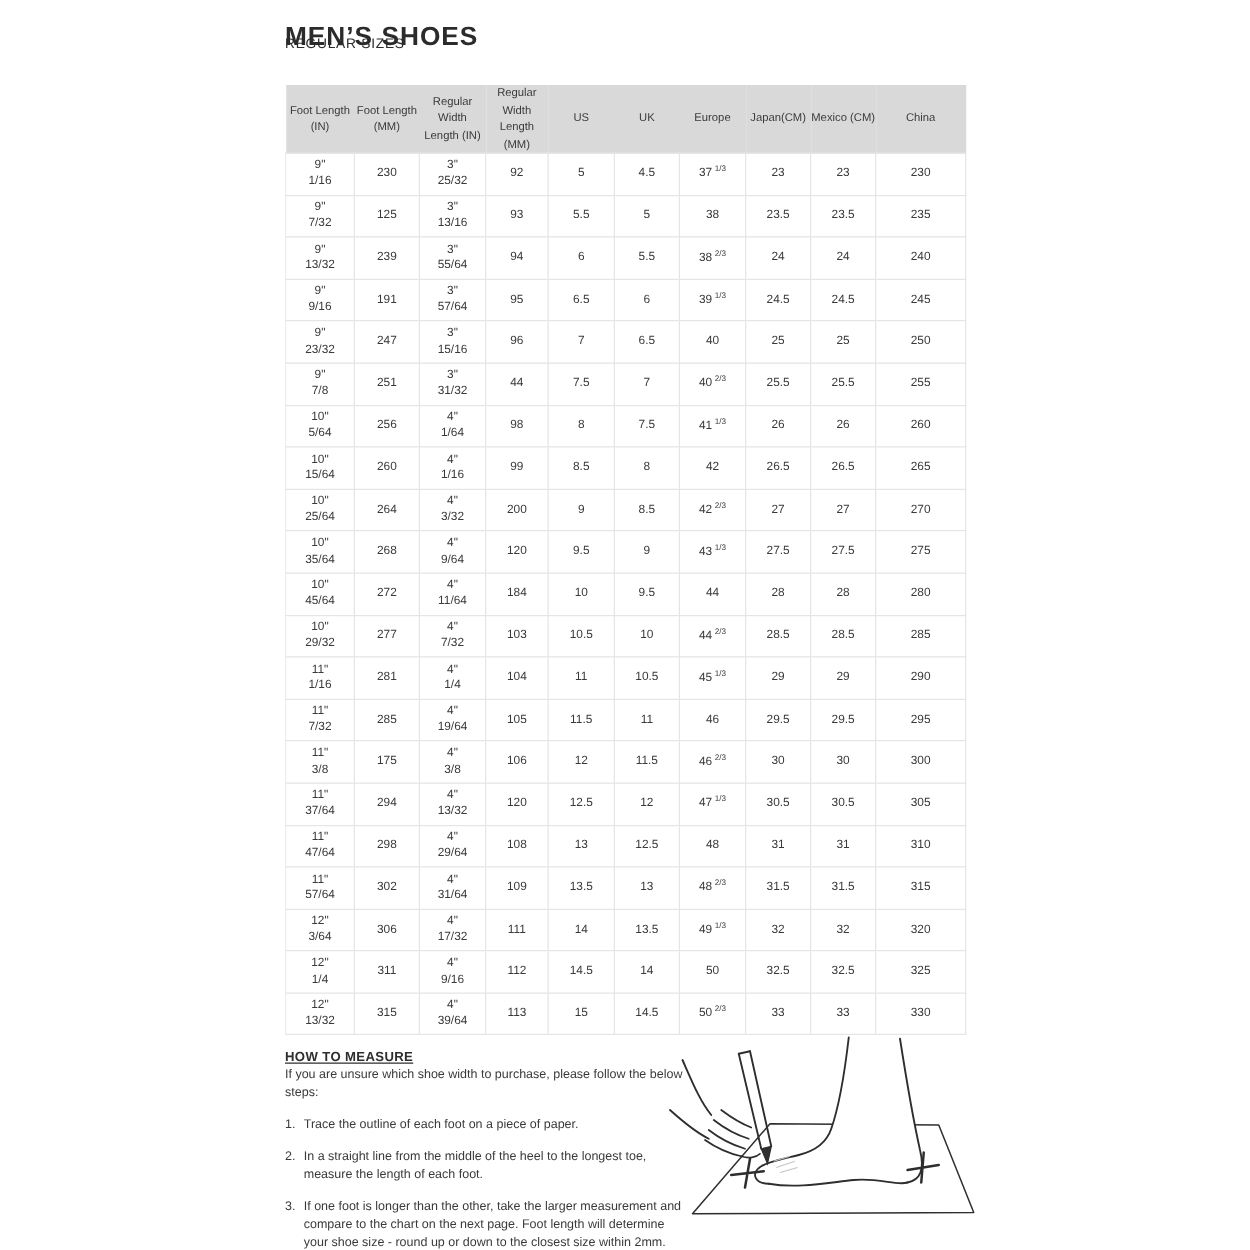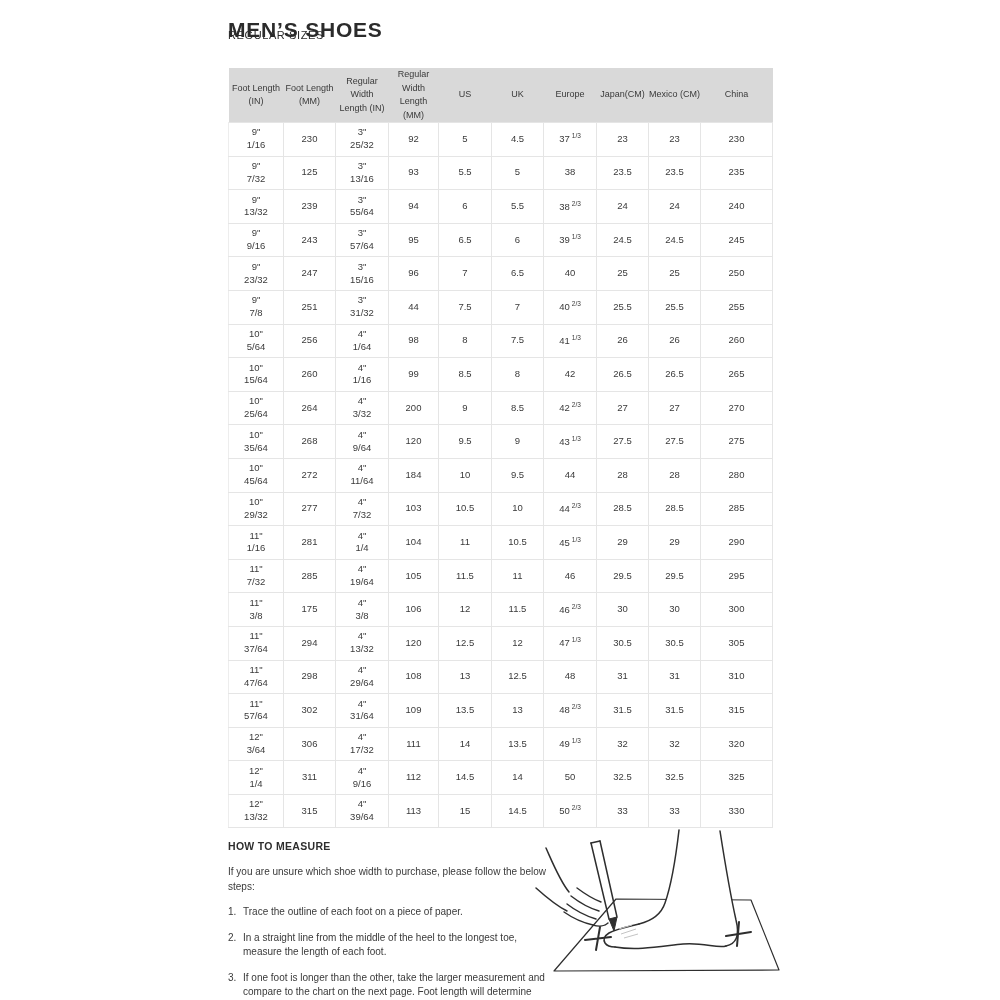--- a/index.html
+++ b/index.html
@@ -30,22 +30,22 @@
   }
   table.size-table tbody td {
     height:33.6px; border:1px solid #e5e5e5; background:#fff;
     font-size:9.5px; line-height:1.35; text-align:center; vertical-align:middle;
     color:#3a3a3a;
   }
   table.size-table tbody tr td:first-child { border-left-color:#ededed; }
   sup.frac { font-size:6.5px; vertical-align:4px; margin-left:2px; }
 
   .how-to-text { position:absolute; top:840px; left:0; width:322px; }
-  .how-heading { font-size:10.5px; font-weight:bold; letter-spacing:0.3px; color:#2e2e2e; }
-  .how-intro { margin-top:13px; font-size:10px; line-height:1.45; color:#3a3a3a; }
+  .how-heading { font-size:10.5px; font-weight:bold; letter-spacing:0.3px; color:#2e2e2e;text-decoration:underline; }
+  .how-intro { margin-top:1px; font-size:10px; line-height:1.45; color:#3a3a3a; }
   .step { display:flex; margin-top:11px; font-size:10px; line-height:1.45; color:#3a3a3a; }
   .step .num { width:15px; flex:0 0 15px; }
   .step .txt { flex:1; }
 
   .illustration { position:absolute; left:305px; top:828px; width:250px; height:172px; }
   .illustration svg { display:block; }
 </style>
 </head>
 <body>
 
@@ -114,21 +114,21 @@
             <td>94</td>
             <td>6</td>
             <td>5.5</td>
             <td>38<sup class="frac">2/3</sup></td>
             <td>24</td>
             <td>24</td>
             <td>240</td>
           </tr>
           <tr>
             <td>9"<br>9/16</td>
-            <td>243</td>
+            <td>191</td>
             <td>3"<br>57/64</td>
             <td>95</td>
             <td>6.5</td>
             <td>6</td>
             <td>39<sup class="frac">1/3</sup></td>
             <td>24.5</td>
             <td>24.5</td>
             <td>245</td>
           </tr>
           <tr>

